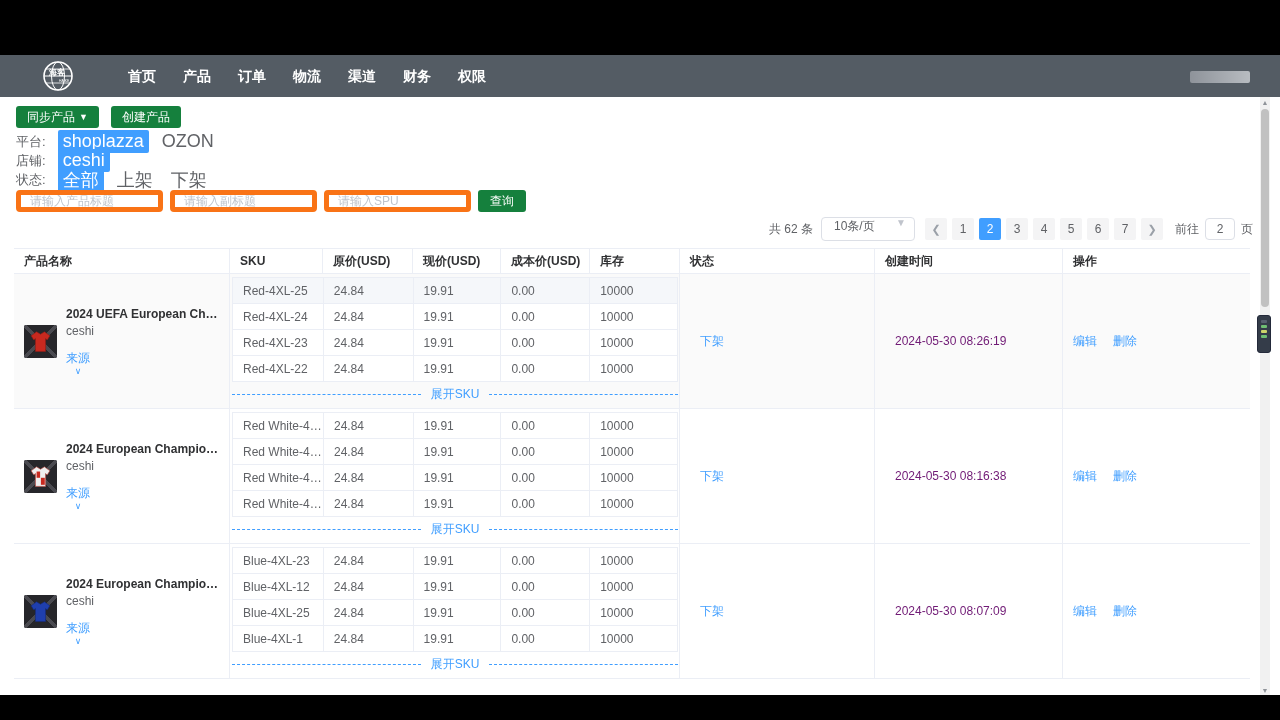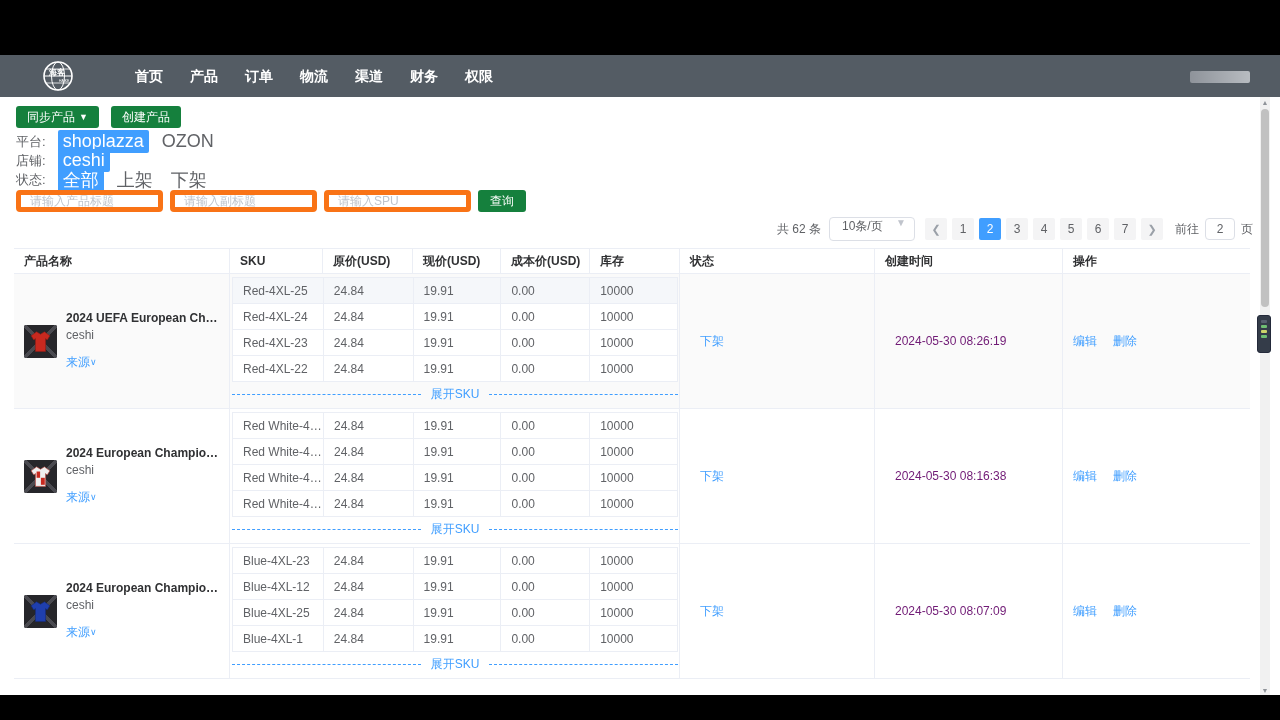--- a/index.html
+++ b/index.html
@@ -5,21 +5,21 @@
   * { margin:0; padding:0; box-sizing:border-box; }
   html,body { width:1280px; height:720px; overflow:hidden; background:#fff;
     font-family:"Liberation Sans", sans-serif; font-size:12px; color:#606266; }
   .abs { position:absolute; }
 
   
   #band-top    { left:0; top:0; width:1280px; height:55px; background:#000; }
   #band-bottom { left:0; top:695px; width:1280px; height:25px; background:#000; }
 
   
-  #navbar { left:0; top:55px; width:1280px; height:42px; background:#545c64; display:flex; align-items:center;gap:7px; }
+  #navbar { left:0; top:55px; width:1280px; height:42px; background:#545c64; display:flex; align-items:center; }
   #logo { margin-left:38px; width:40px; height:38px; position:relative; }
   #logo svg { display:block; }
   #nav-menu { display:flex; margin-left:44px; gap:15px; }
   .nav-item { color:#fff; font-size:14px; font-weight:bold; padding:0 6px; line-height:42px; cursor:pointer; }
   #user-blur { position:absolute; right:30px; top:16px; width:60px; height:12px;
     background:linear-gradient(90deg,#8e939a,#b8bcc1); border-radius:2px; filter:blur(.6px); }
 
   
   .btn-primary { display:inline-flex; align-items:center; gap:4px; background:#15803d; color:#fff;
     border:none; border-radius:3px; font-size:12px; height:22px; padding:0 11px; cursor:pointer;
@@ -38,21 +38,21 @@
   
   #search-row { left:16px; top:190px; display:flex; gap:7px; align-items:center; }
   .search-input { width:147px; height:22px; border:5px solid #f97316; border-radius:4px;
     font-size:12px; padding:0 9px; color:#606266; outline:none; font-family:"Liberation Sans",sans-serif; }
   .search-input::placeholder { color:#bfc4cc; }
   #query-btn { height:22px; border-radius:3px; padding:0 12px; }
 
   
   #pagination { top:217px; right:27px; display:flex; align-items:center; gap:4px; height:24px; }
   #pg-total { color:#606266; margin-right:4px; }
-  #pg-size { width:86px; height:24px; border:1px solid #dcdfe6; border-radius:4px; display:flex;
+  #pg-size { width:94px; height:24px; border:1px solid #dcdfe6; border-radius:4px; display:flex;
     align-items:flex-start; justify-content:space-between; padding:0 8px 5px 12px; color:#606266; cursor:pointer; background:#fff; }
   #pg-size .caret { color:#c0c4cc; font-size:10px; }
   #pager { display:flex; gap:5px; margin-left:6px; }
   .pg-btn { min-width:22px; height:22px; background:#f4f4f5; border-radius:2px; display:flex;
     align-items:center; justify-content:center; color:#606266; font-size:12px; cursor:pointer; }
   .pg-btn.active { background:#409eff; color:#fff; }
   .pg-arrow { color:#9aa0a8; font-size:11px; }
   #pg-goto { display:flex; align-items:center; gap:6px; margin-left:8px; color:#606266; }
   #goto-input { width:30px; height:22px; border:1px solid #dcdfe6; border-radius:4px; text-align:center;
     font-size:12px; color:#606266; outline:none; font-family:"Liberation Sans",sans-serif; }
@@ -81,21 +81,21 @@
     background:#26262a; }
   .thumb::before { content:""; position:absolute; inset:0;
     background:
       linear-gradient(45deg, transparent 46%, #4a4a50 46%, #4a4a50 54%, transparent 54%),
       linear-gradient(-45deg, transparent 46%, #4a4a50 46%, #4a4a50 54%, transparent 54%); }
   .thumb svg { position:absolute; left:4px; top:5px; }
   .prod-info { margin-left:9px; min-width:0; }
   .prod-title { font-weight:bold; color:#303133; font-size:12px; white-space:nowrap; overflow:hidden;
     text-overflow:ellipsis; max-width:160px; }
   .prod-shop { color:#606266; margin-top:3px; }
-  .prod-source { color:#409eff; margin-top:12px; cursor:pointer; display:inline-flex; gap:0; align-items:center; }
+  .prod-source { color:#409eff; margin-top:12px; cursor:pointer; display:inline-flex; gap:0; align-items:center;flex-direction:column; }
 
   .link { color:#409eff; cursor:pointer; text-decoration:none; font-size:12px; }
 
   table.sku-table { border-collapse:collapse; width:446px; background:#fff; }
   table.sku-table td { border:1px solid #ebeef5; height:26px; padding-left:10px; color:#606266; font-size:12px; }
   td.sk-name{width:91px;} td.sk-orig{width:90px;} td.sk-cur{width:88px;} td.sk-cost{width:89px;} td.sk-stock{width:88px;}
   tr.shaded-sku td { background:#f5f7fa; }
   .sk-trunc { display:block; max-width:80px; white-space:nowrap; overflow:hidden; text-overflow:ellipsis; }
 
   .expander { display:flex; align-items:center; height:20px; margin-top:2px; width:446px; }

